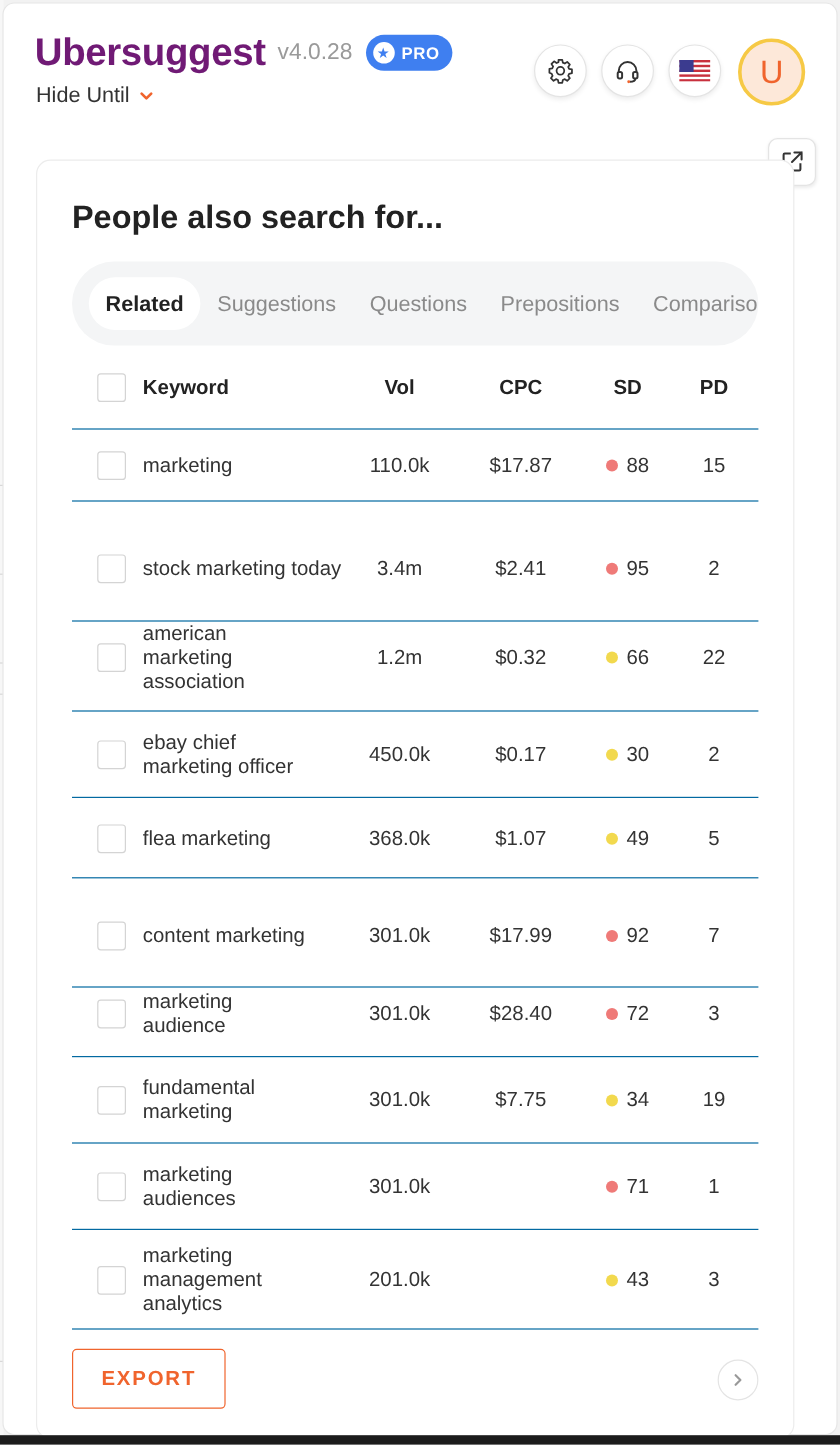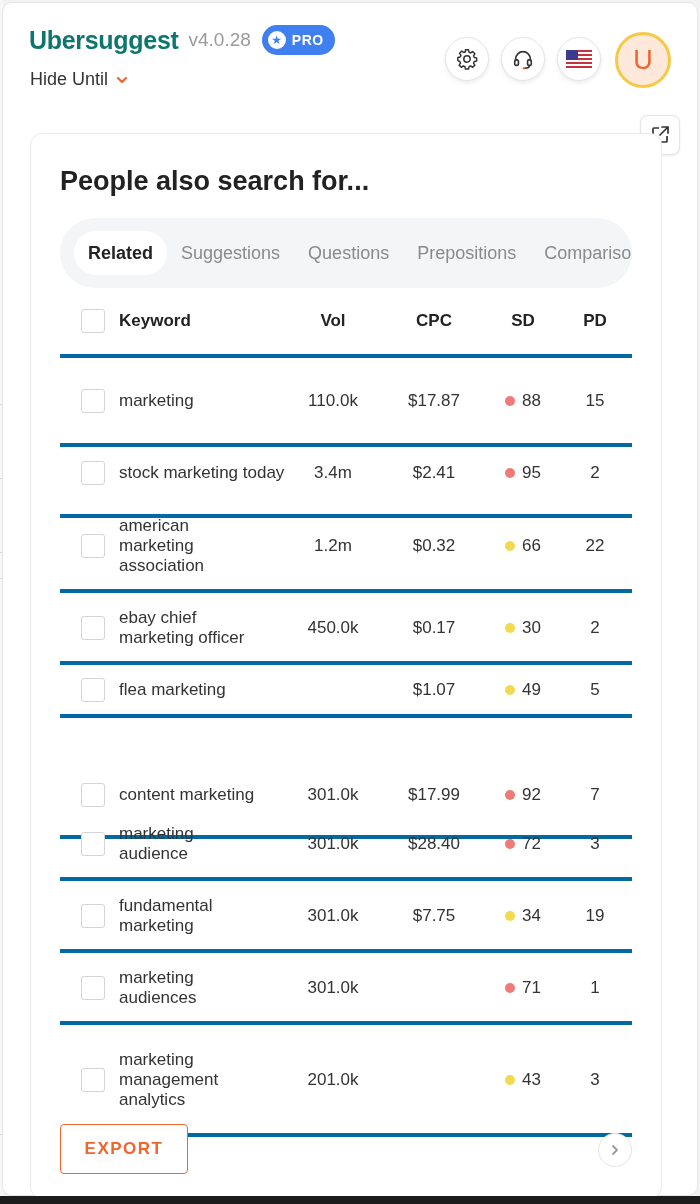--- a/index.html
+++ b/index.html
@@ -12,21 +12,21 @@
   }
   .panel {
     position: absolute; left: 2px; top: 2px; width: 696px; height: 1194px;
     background: #ffffff; border-radius: 10px; border: 1px solid #e6e6e6;
   }
   .left-edge { position: absolute; left: 0; top: 0; width: 3px; height: 1204px; background: #f7f7f7; }
   .left-edge .tick { position: absolute; left: 0; width: 3px; height: 1px; background: #d8d8d8; }
   .bottom-strip { position: absolute; left: 0; top: 1196px; width: 700px; height: 8px; background: #1c1c1c; }
 
   .header { position: absolute; left: 26px; top: 22px; display: flex; align-items: center; }
-  .brand { font-size: 25px; font-weight: 700; color: #0f766e; letter-spacing: -0.3px; }
+  .brand { font-size: 32px; font-weight: 700; color: #701a75; letter-spacing: -0.3px; }
   .version { font-size: 19px; color: #9a9a9a; margin-left: 10px; }
   .pro-badge {
     margin-left: 11px; height: 30px; padding: 0 11px 0 6px; border-radius: 15px;
     background: #3f7ff0; color: #fff; display: flex; align-items: center; font-size: 14px;
     font-weight: 700; letter-spacing: 0.5px;
   }
   .pro-badge .star {
     width: 18px; height: 18px; border-radius: 50%; background: #fff; color: #3f7ff0;
     display: flex; align-items: center; justify-content: center; font-size: 12px; margin-right: 6px;
   }
@@ -57,21 +57,21 @@
 
   .tabs {
     position: absolute; left: 29px; top: 84px; width: 572px; height: 70px;
     background: #f4f5f6; border-radius: 35px; overflow: hidden;
   }
   .tabs-inner { position: absolute; left: 14px; top: 13px; display: flex; white-space: nowrap; }
   .tab { height: 44px; display: flex; align-items: center; padding: 0 14px; font-size: 18px; color: #8a8a8a; border-radius: 22px; }
   .tab.active { background: #fff; color: #222; font-weight: 700; }
 
   .table { position: absolute; left: 29px; top: 154px; width: 572px; }
-  .row { position: absolute; left: 0; width: 572px; border-bottom: 4px solid #0369a1; }
+  .row { position: absolute; left: 0; width: 572px; border-bottom: 1px solid #0369a1; }
   .row .cell { position: absolute; top: 0; height: 100%; display: flex; align-items: center; font-size: 17px; color: #333; }
   .chk { position: absolute; left: 21px; width: 24px; height: 24px; border: 1px solid #d4d4d4; border-radius: 3px; background: #fff; top: 50%; margin-top: -12px; }
   .c-kw { left: 59px; width: 170px; line-height: 20px; }
   .c-vol { left: 223px; width: 100px; justify-content: center; }
   .c-cpc { left: 324px; width: 100px; justify-content: center; }
   .c-sd { left: 423px; width: 80px; justify-content: center; }
   .c-pd { left: 495px; width: 80px; justify-content: center; }
   .header-row .cell { font-weight: 700; color: #222; }
   .dot { width: 10px; height: 10px; border-radius: 50%; margin-right: 7px; display: inline-block; }
 
@@ -166,21 +166,21 @@
     <div class="table">
       <div class="row header-row" style="top:0;height:70px">
         <span class="chk"></span>
         <span class="cell c-kw">Keyword</span>
         <span class="cell c-vol">Vol</span>
         <span class="cell c-cpc">CPC</span>
         <span class="cell c-sd">SD</span>
         <span class="cell c-pd">PD</span>
       </div>
 
-      <div class="row" style="top:71px;height:88px">
+      <div class="row" style="top:71px;height:59px">
         <span class="chk"></span>
         <span class="cell c-kw">marketing</span>
         <span class="cell c-vol">110.0k</span>
         <span class="cell c-cpc">$17.87</span>
         <span class="cell c-sd">
             <span class="dot" style="background:#ef7a78"></span>
             <span>88</span>
           </span>
         <span class="cell c-pd">15</span>
       </div>
@@ -214,32 +214,33 @@
         <span class="cell c-kw" style="width:150px">ebay chief marketing officer</span>
         <span class="cell c-vol">450.0k</span>
         <span class="cell c-cpc">$0.17</span>
         <span class="cell c-sd">
             <span class="dot" style="background:#f2d94e"></span>
             <span>30</span>
           </span>
         <span class="cell c-pd">2</span>
       </div>
 
-      <div class="row" style="top:378px;height:52px">
+      <div class="row" style="top:378px;height:66px">
         <span class="chk"></span>
         <span class="cell c-kw">flea marketing</span>
+        <span class="cell c-vol">368.0k</span>
         <span class="cell c-cpc">$1.07</span>
         <span class="cell c-sd">
             <span class="dot" style="background:#f2d94e"></span>
             <span>49</span>
           </span>
         <span class="cell c-pd">5</span>
       </div>
 
-      <div class="row" style="top:466px;height:85px">
+      <div class="row" style="top:450px;height:85px">
         <span class="chk"></span>
         <span class="cell c-kw" style="width:175px">content marketing</span>
         <span class="cell c-vol">301.0k</span>
         <span class="cell c-cpc">$17.99</span>
         <span class="cell c-sd">
             <span class="dot" style="background:#ef7a78"></span>
             <span>92</span>
           </span>
         <span class="cell c-pd">7</span>
       </div>
@@ -272,21 +273,21 @@
         <span class="chk"></span>
         <span class="cell c-kw" style="width:100px">marketing audiences</span>
         <span class="cell c-vol">301.0k</span>
         <span class="cell c-sd">
             <span class="dot" style="background:#ef7a78"></span>
             <span>71</span>
           </span>
         <span class="cell c-pd">1</span>
       </div>
 
-      <div class="row" style="top:738px;height:111px">
+      <div class="row" style="top:738px;height:82px">
         <span class="chk"></span>
         <span class="cell c-kw" style="width:110px">marketing management analytics</span>
         <span class="cell c-vol">201.0k</span>
         <span class="cell c-sd">
             <span class="dot" style="background:#f2d94e"></span>
             <span>43</span>
           </span>
         <span class="cell c-pd">3</span>
       </div>
     </div>

